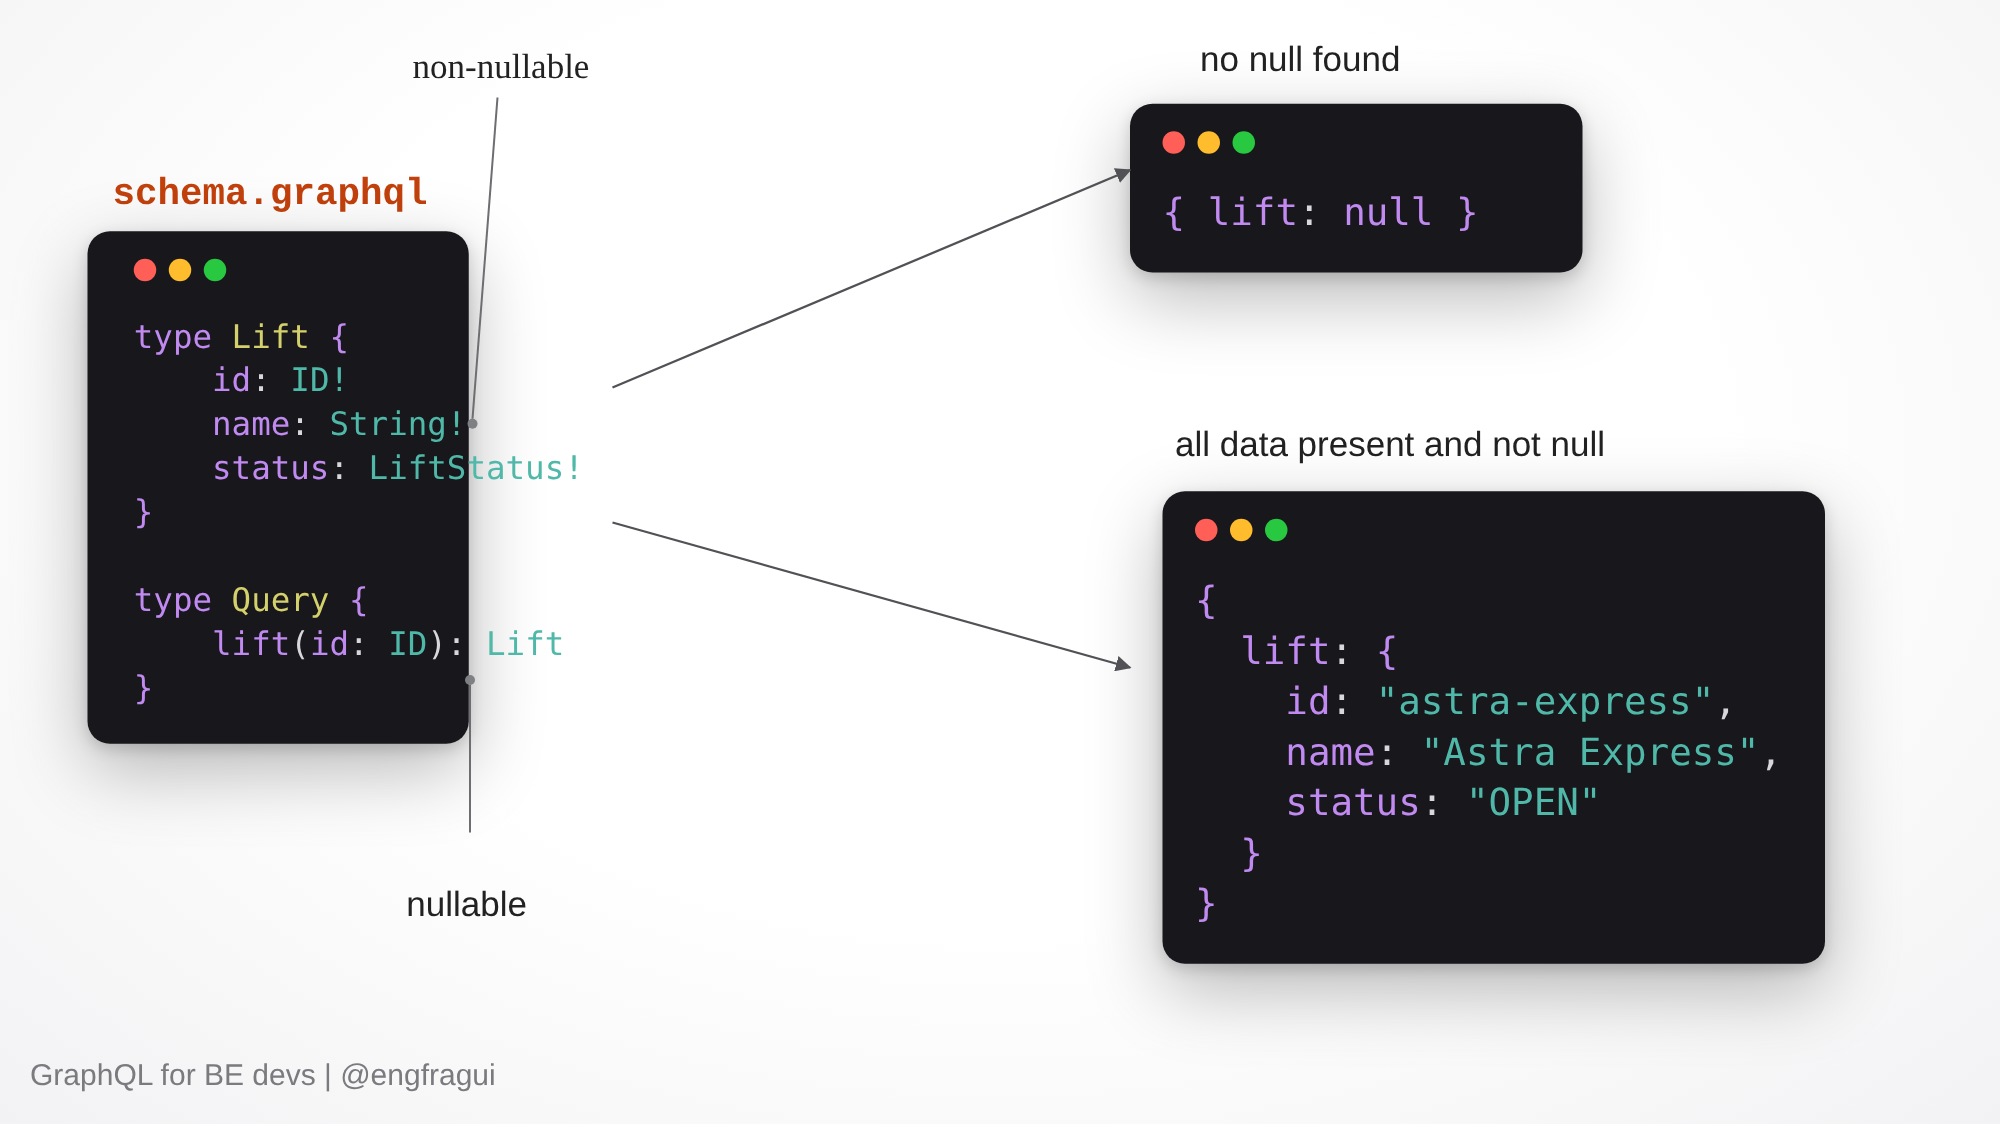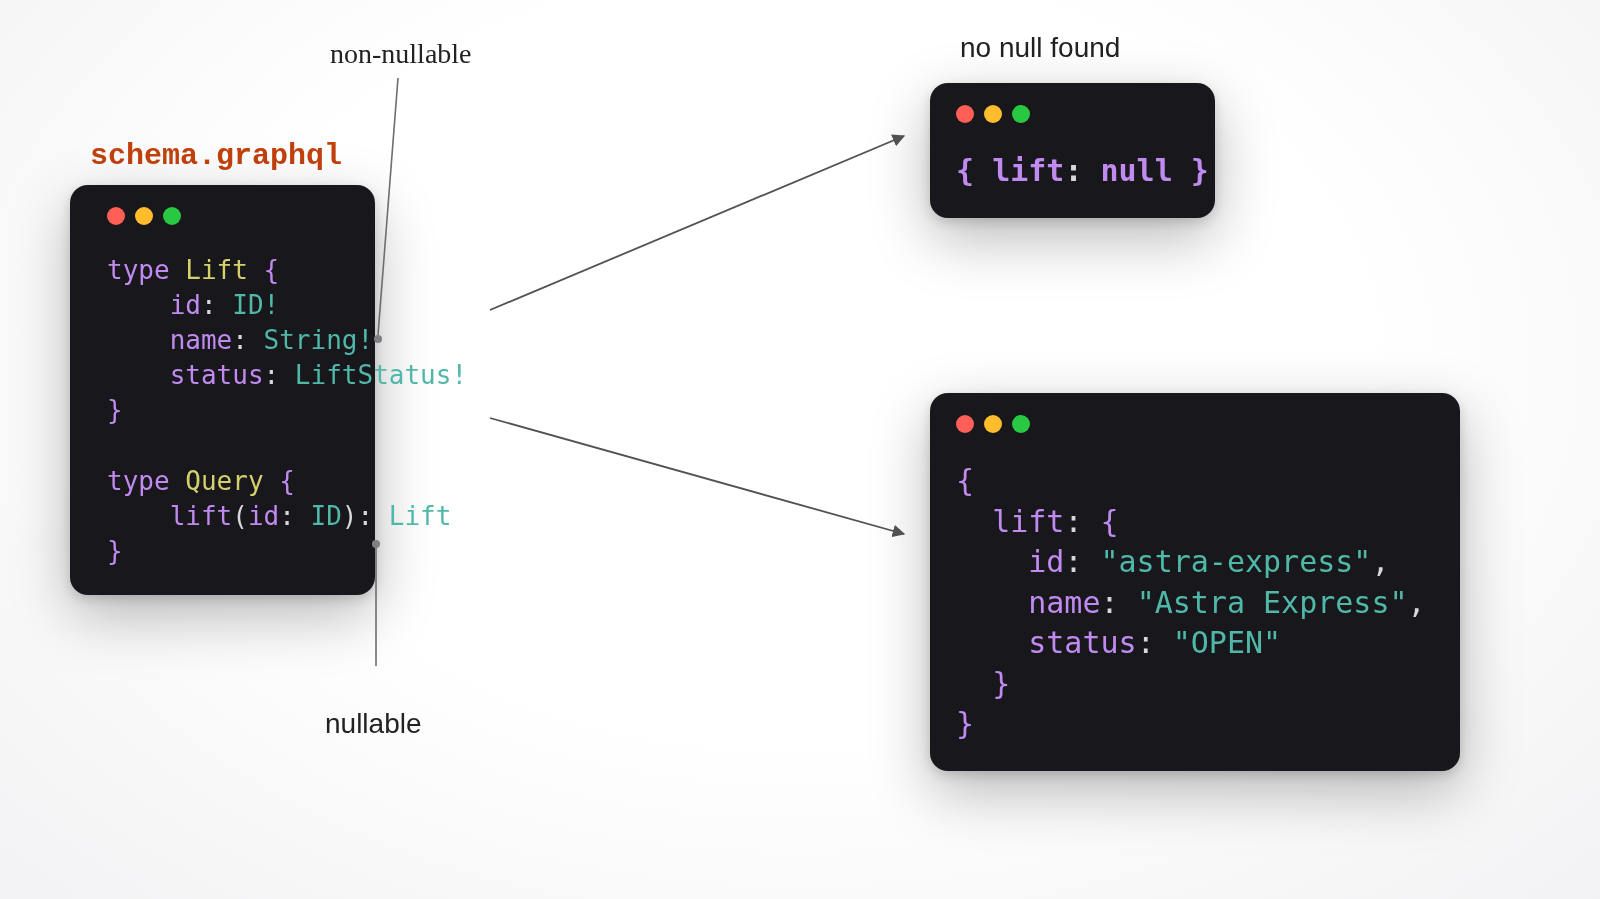--- a/index.html
+++ b/index.html
@@ -70,39 +70,40 @@
 </style>
 </head>
 <body>
 <div class="stage">
 
   <div class="filelabel" style="left:90px; top:139px;">schema.graphql</div>
 
   <div class="label" style="left:330px; top:38px;font-family:Liberation Serif, serif;">non-nullable</div>
   <div class="label" style="left:325px; top:708px;">nullable</div>
   <div class="label" style="left:960px; top:32px;">no null found</div>
+  <div class="label" style="left:940px; top:340px;">all data present and not null</div>
 
   <div class="win" style="left:70px; top:185px; width:305px;padding-left:37px;">
     <div class="dots">
       <span class="dot r"></span>
       <span class="dot y"></span>
       <span class="dot g"></span>
     </div>
 <pre class="code"><span class="kw">type</span> <span class="typeN">Lift</span> <span class="pn">{</span>
     <span class="field">id</span>: <span class="ty">ID!</span>
     <span class="field">name</span>: <span class="ty">String!</span>
     <span class="field">status</span>: <span class="ty">LiftStatus!</span>
 <span class="pn">}</span>
 
 <span class="kw">type</span> <span class="typeN">Query</span> <span class="pn">{</span>
     <span class="field">lift</span>(<span class="field">id</span>: <span class="ty">ID</span>): <span class="ty">Lift</span>
 <span class="pn">}</span></pre>
   </div>
 
-  <div class="win" style="left:930px; top:83px; width:285px;font-weight:bold;">
+  <div class="win" style="left:904px; top:83px; width:362px;">
     <div class="dots">
       <span class="dot r"></span>
       <span class="dot y"></span>
       <span class="dot g"></span>
     </div>
 <pre class="code" style="font-size:30px;"><span class="pn">{ </span><span class="field">lift</span><span>: </span><span class="kw">null</span><span class="pn"> }</span></pre>
   </div>
 
   <div class="win" style="left:930px; top:393px; width:530px;">
     <div class="dots">
@@ -131,13 +132,14 @@
 
     <line x1="398" y1="78" x2="378" y2="335" stroke="#6d6d72" stroke-width="1.6"></line>
 
     <line x1="376" y1="548" x2="376" y2="666" stroke="#6d6d72" stroke-width="1.6"></line>
 
     <line x1="490" y1="310" x2="904" y2="136" stroke="#515156" stroke-width="1.8" marker-end="url(#ah)"></line>
 
     <line x1="490" y1="418" x2="904" y2="534" stroke="#515156" stroke-width="1.8" marker-end="url(#ah)"></line>
   </svg>
 
+  <div class="footer">GraphQL for BE devs | @engfragui</div>
 </div>
 
 </body></html>

